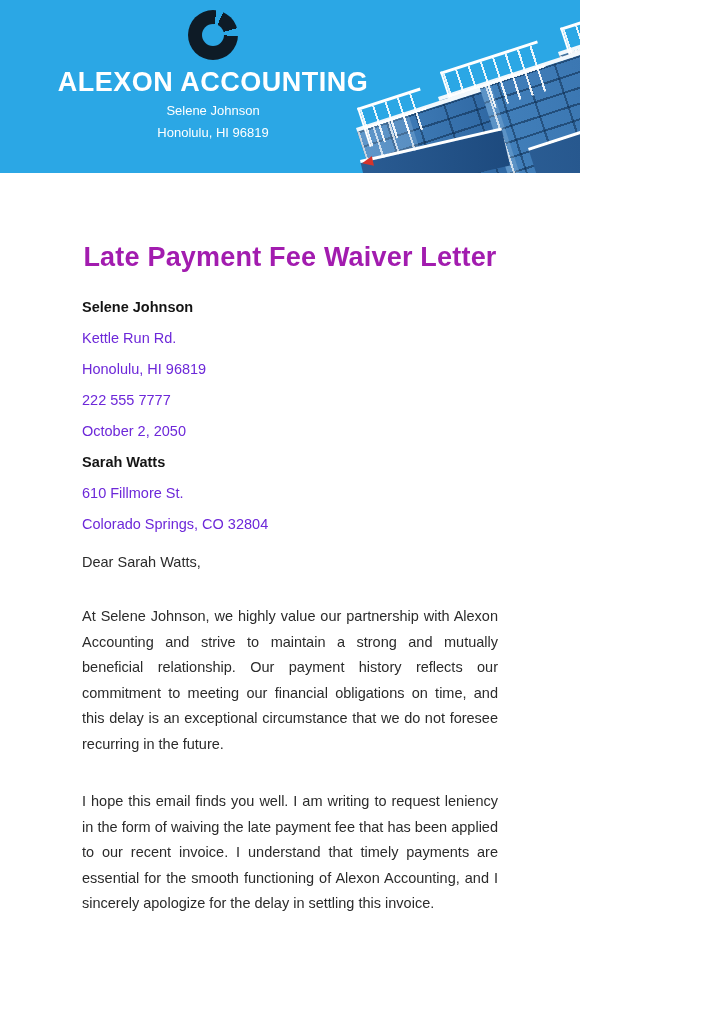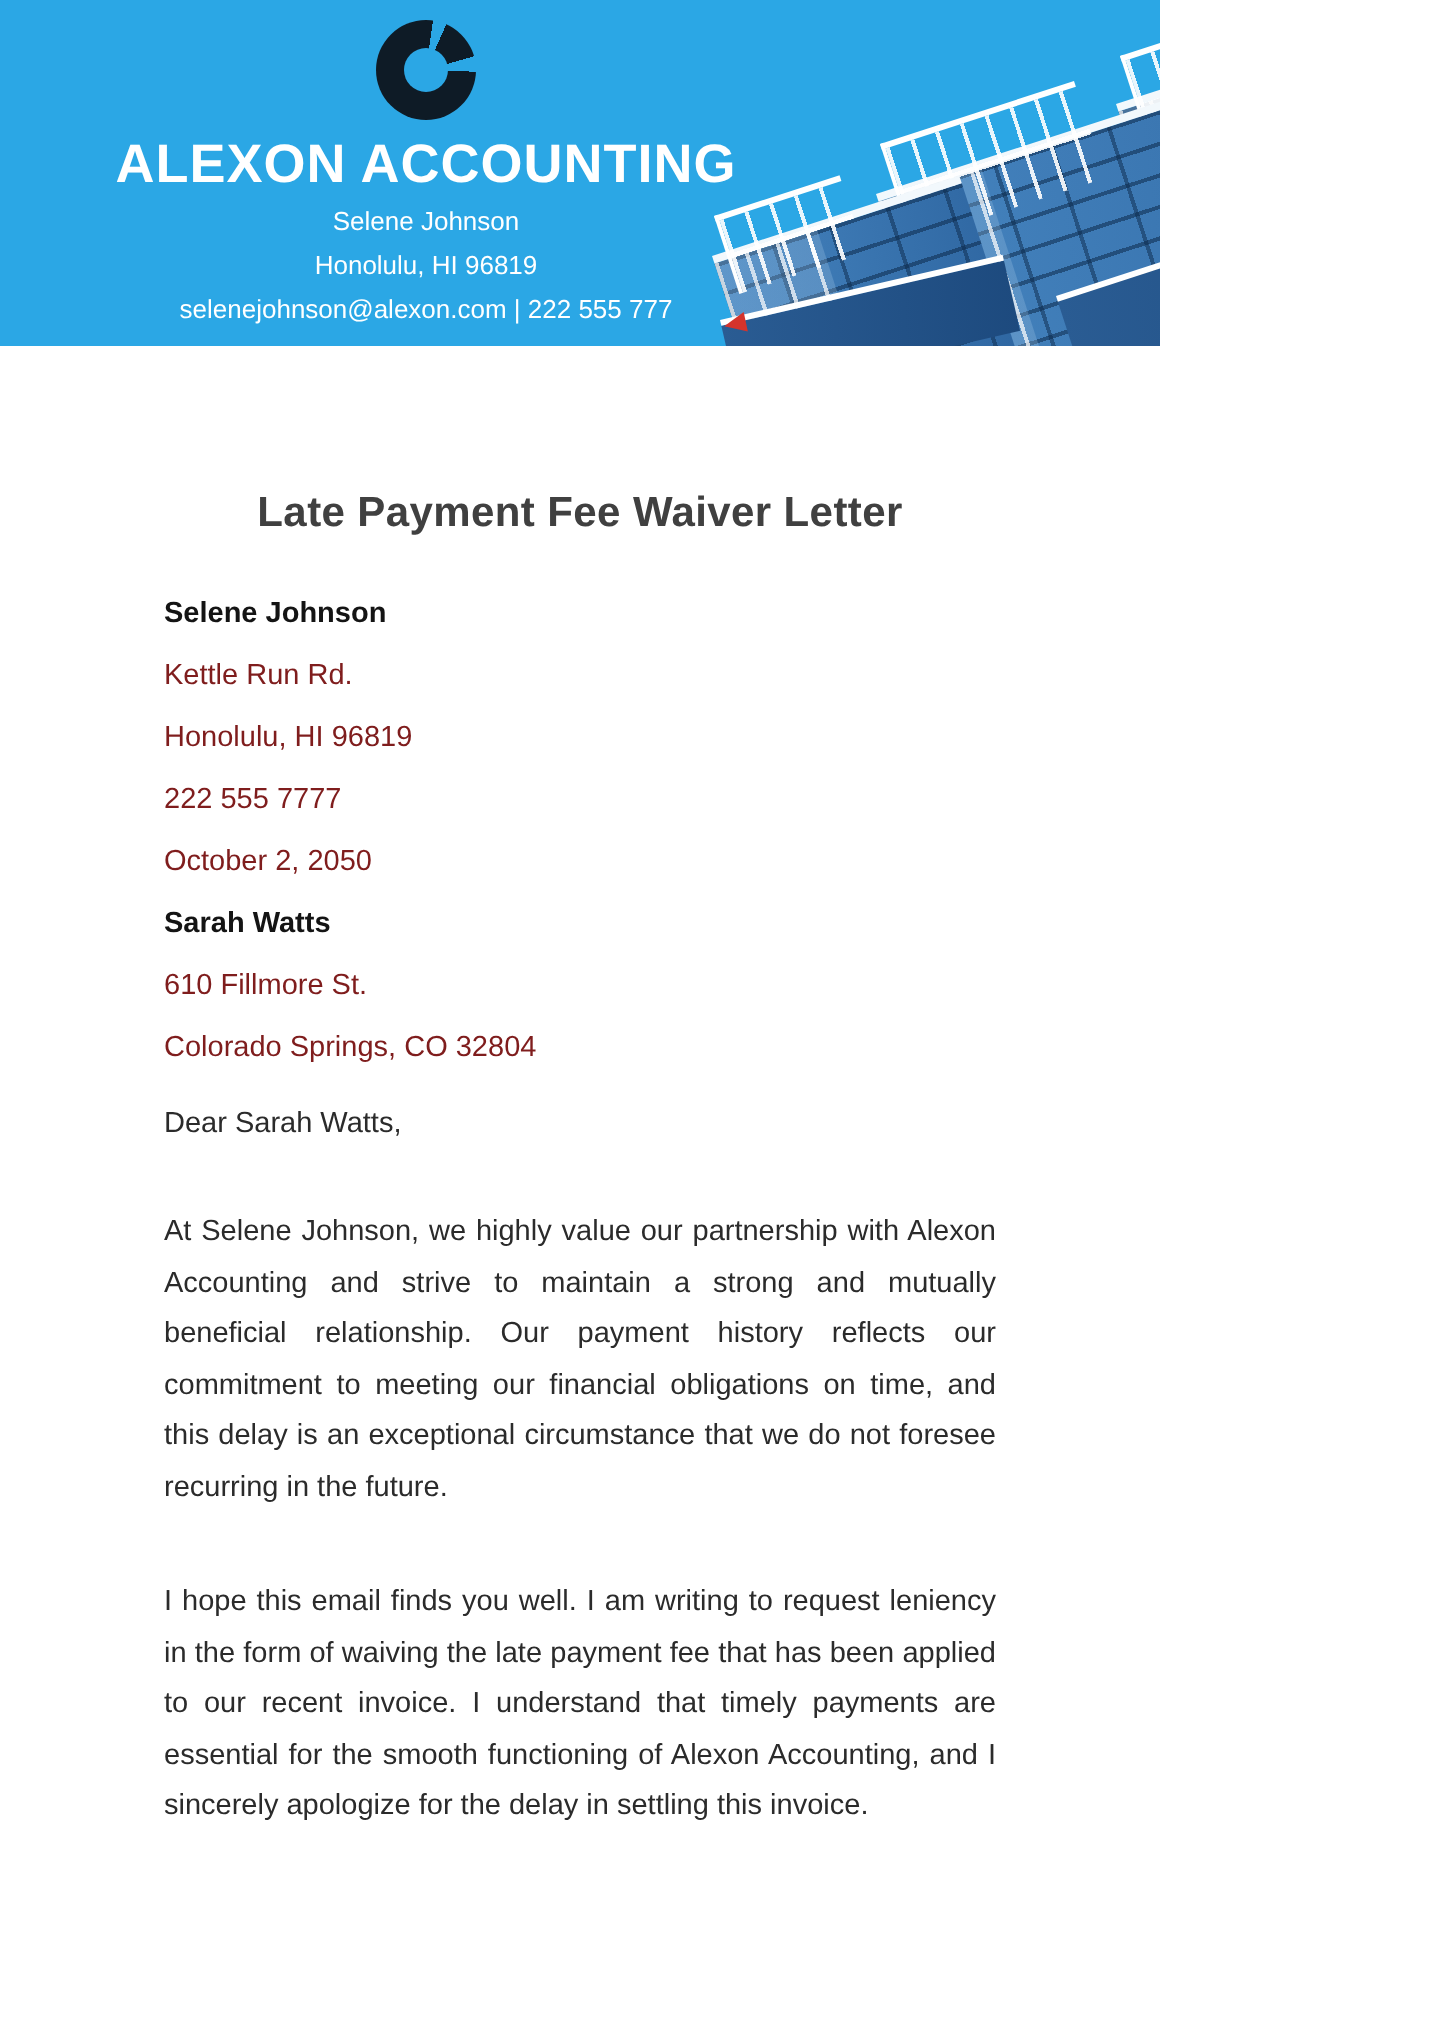--- a/index.html
+++ b/index.html
@@ -46,23 +46,23 @@
   .slab{position:absolute;transform-origin:0 0;border-top:3px solid #fff;
     background:linear-gradient(100deg,#2A5C93,#1D4A7E);}
   .s2{left:528px;top:148px;width:220px;height:50px;transform:rotate(-18deg);}
   .s1{left:360px;top:160px;width:145px;height:36px;transform:rotate(-13deg);}
   .red-flag{position:absolute;left:362px;top:157px;width:0;height:0;
     border-right:11px solid var(--accent-red,#D5342C);
     border-top:5px solid transparent;border-bottom:5px solid transparent;transform:rotate(-12deg);}
 
   
   .letter{padding:0 82px 60px;color:#2b2b2b;}
-  .doc-title{margin:68px 0 24px;text-align:center;font-size:21px;line-height:32px;
-    font-weight:700;color:#404040;letter-spacing:.2px;}
-  .line{margin:0 0 11px;font-size:14.5px;line-height:20px;color:#7f1d1d;}
+  .doc-title{margin:68px 0 24px;text-align:center;font-size:27px;line-height:32px;
+    font-weight:700;color:#a21caf;letter-spacing:.2px;}
+  .line{margin:0 0 11px;font-size:14.5px;line-height:20px;color:#6d28d9;}
   .line.bold{font-weight:700;color:#141414;}
   .salutation{margin:18px 0 0;font-size:14.5px;line-height:20px;}
   .para{margin:32px 0 0;font-size:14.5px;line-height:25.5px;text-align:justify;color:#2b2b2b;}
 </style>
 </head>
 <body>
 
 <div class="page">
 
   <header class="letterhead">
@@ -79,21 +79,20 @@
     </div>
 
     <div class="brand">
       <div class="logo">
         <div class="ring"></div>
         <div class="hole"></div>
       </div>
       <div class="company-name">ALEXON ACCOUNTING</div>
       <div class="brand-sub first">Selene Johnson</div>
       <div class="brand-sub">Honolulu, HI 96819</div>
-      <div class="brand-sub">selenejohnson@alexon.com | 222 555 777</div>
     </div>
   </header>
 
   <main class="letter">
     <h1 class="doc-title">Late Payment Fee Waiver Letter</h1>
 
     <p class="line bold">Selene Johnson</p>
     <p class="line">Kettle Run Rd.</p>
     <p class="line">Honolulu, HI 96819</p>
     <p class="line">222 555 7777</p>

